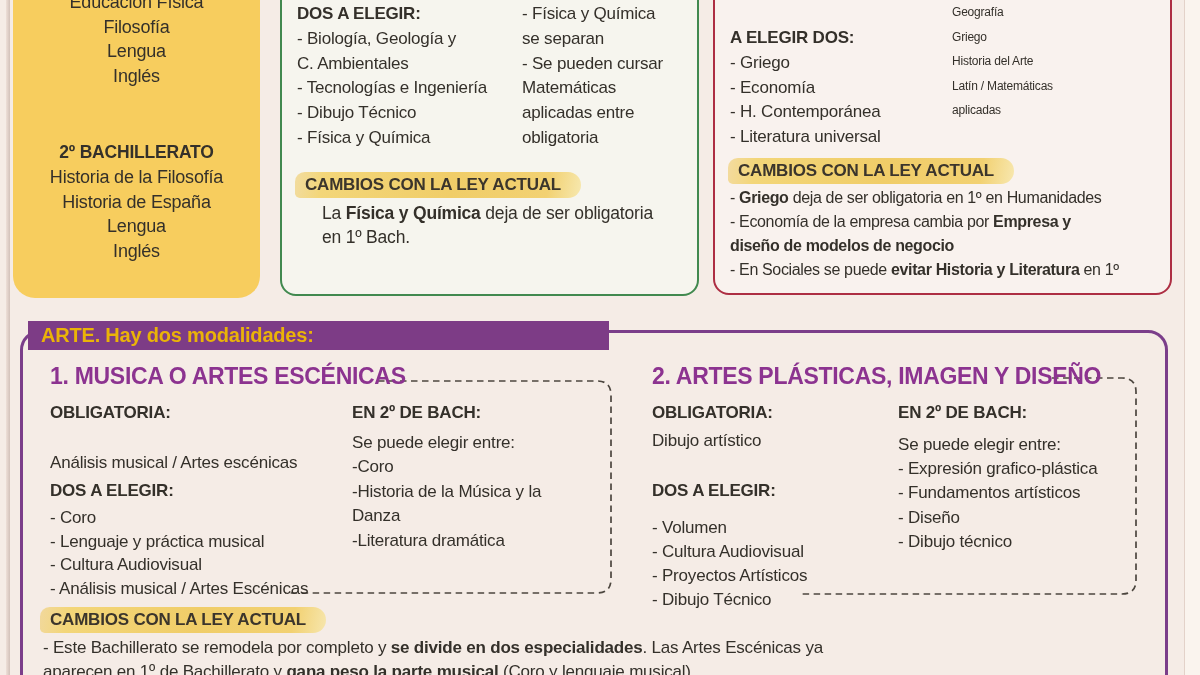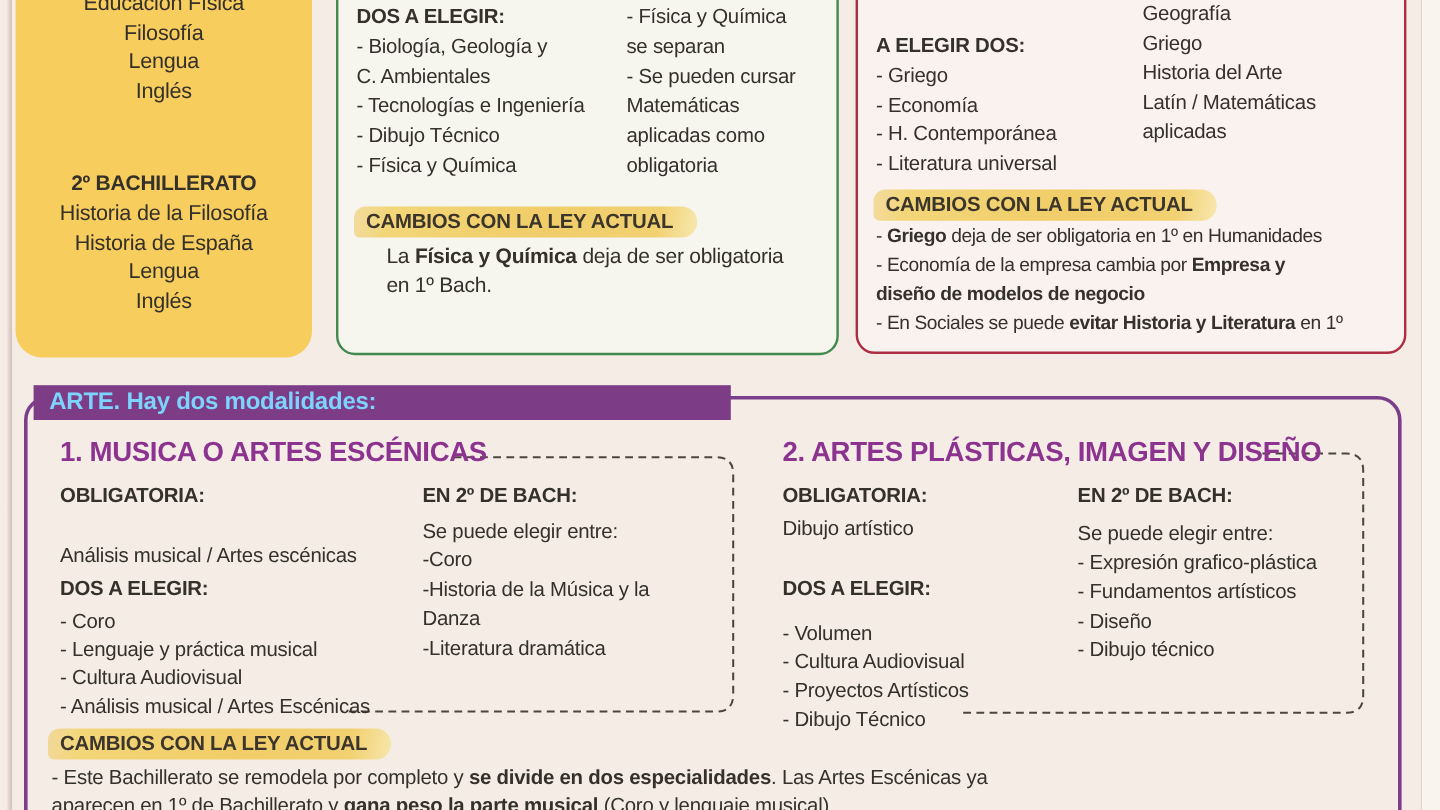--- a/index.html
+++ b/index.html
@@ -33,37 +33,37 @@
   .col { font-size:17px; line-height:24.8px; }
   .col .hdr { font-weight:700; }
   .g-left  { left:15px; top:22px; width:228px; }
   .g-right { left:240px; top:22px; width:175px; }
   .g-cambios-label { left:13px; top:192px; }
   .g-cambios-text  { left:16px; top:221px; font-size:17.5px; line-height:24px;margin-left:24px; }
 
   
   .box-red { left:713px; top:-22px; width:459px; height:317px;
     background:#f9f2ee; border:2.5px solid #ad2e43; border-radius:16px; }
-  .r-subjects { left:237px; top:20px; line-height:24.5px; font-size:17px; }
+  .r-subjects { left:237px; top:20px; line-height:24.5px; font-size:12px; }
   .r-left     { left:15px;  top:46px; }
   .r-cambios-label { left:13px; top:178px; }
   .r-cambios-text  { left:15px; top:206px; font-size:16px; line-height:24px;
     letter-spacing:-0.35px; white-space:nowrap; }
 
   
   .hl { display:inline-block; font-weight:700; font-size:17px; color:#3b352c;
     padding:3px 20px 3px 10px;
     background:linear-gradient(100deg, rgba(238,200,96,.55) 0%, #f3d679 10%, #f0cd68 55%, #f2d172 88%, rgba(247,228,154,.75) 100%);
     border-radius:12px 16px 16px 6px; }
 
   
   .box-purple { left:20px; top:330px; width:1148px; height:370px;
     border:3px solid #7b3e8a; border-radius:20px; }
   .purple-band { left:28px; top:321px; width:581px; height:29px;
-    background:#7d3c86; color:#7dd3fc; font-weight:700; font-size:20px;
+    background:#7d3c86; color:#eab308; font-weight:700; font-size:20px;
     line-height:29px; padding-left:13px; letter-spacing:-0.2px; }
   .sec-title { font-weight:700; font-size:23px; color:#8c3390; letter-spacing:-0.3px; }
   .s1-title { left:50px;  top:363px; }
   .s2-title { left:652px; top:363px; }
 
   .art-col { font-size:17px; line-height:24px; }
   .art-hdr { font-weight:700; font-size:17px; }
 
   .s1-oblig-h { left:50px; top:403px; }
   .s1-oblig-v { left:50px; top:451px; }
@@ -117,21 +117,21 @@
         <div>- Tecnologías e Ingeniería</div>
         <div>- Dibujo Técnico</div>
         <div>- Física y Química</div>
       </div>
   </div>
   <div class="abs col g-right">
       <div>- Física y Química</div>
       <div>se separan</div>
       <div>- Se pueden cursar</div>
       <div>Matemáticas</div>
-      <div>aplicadas como</div>
+      <div>aplicadas entre</div>
       <div>obligatoria</div>
     </div>
   <div class="abs g-cambios-label">
     <span class="hl">CAMBIOS CON LA LEY ACTUAL</span>
   </div>
   <div class="abs g-cambios-text">
     <div class="cambios-line"><span>La </span><b>Física y Química</b><span> deja de ser obligatoria</span></div>
     <div class="cambios-line"><span>en 1º Bach.</span></div>
   </div>
 </div>

